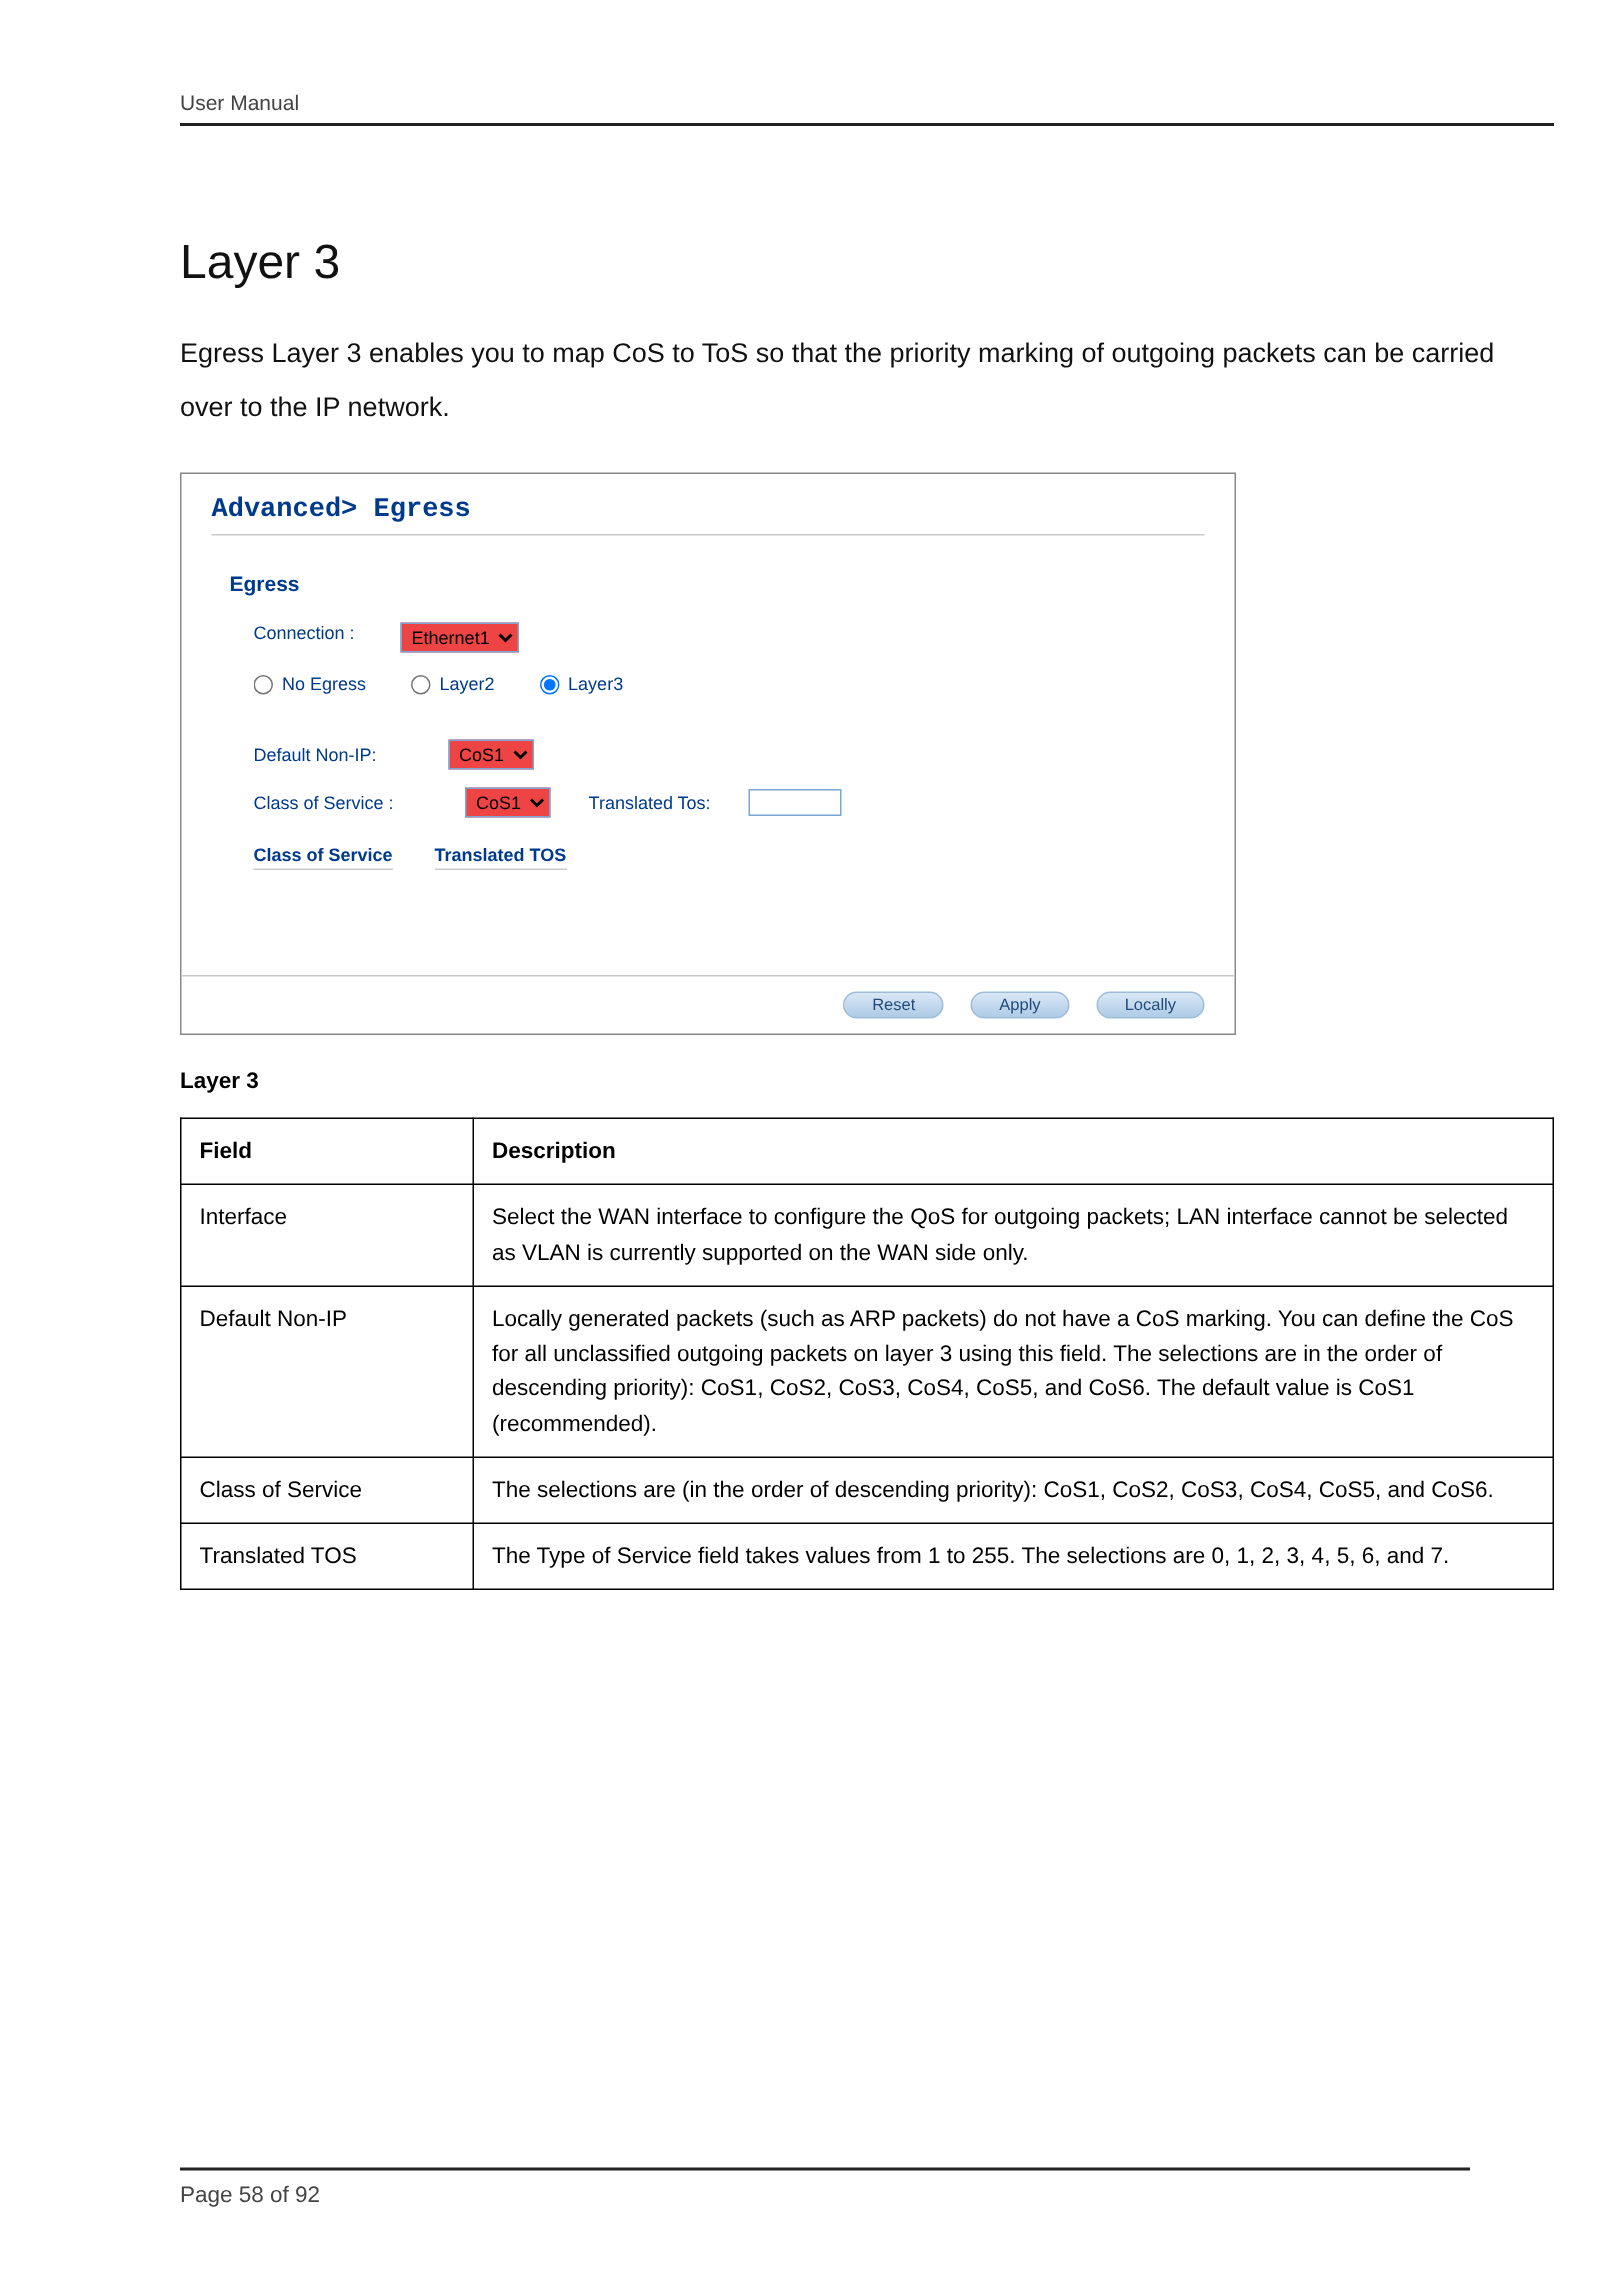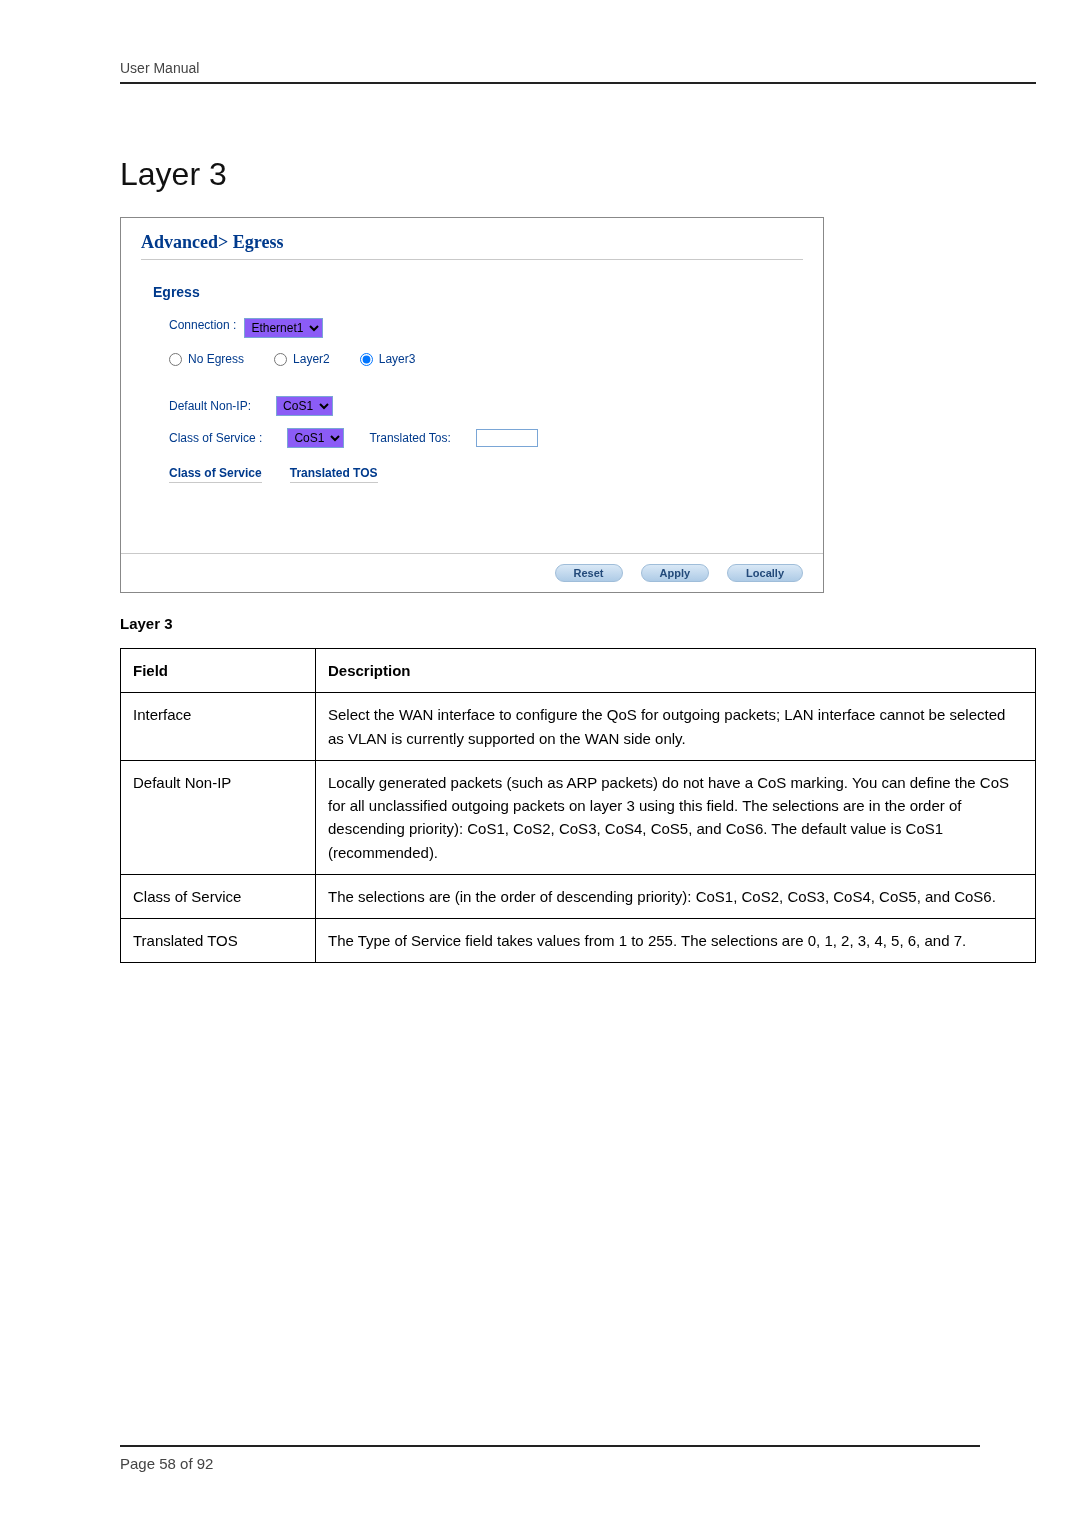--- a/index.html
+++ b/index.html
@@ -42,21 +42,21 @@
   .screenshot {
     width: 702px;
     border: 1px solid #888;
     background: #fff;
     margin-bottom: 22px;
   }
   .screenshot-inner {
     padding: 14px 20px 16px 20px;
   }
   .adv-title {
-    font-family: Liberation Serif, serif;
+    font-family: Liberation Mono, monospace;
     font-size: 18px;
     font-weight: bold;
     color: #003a8c;
     padding-bottom: 6px;
     border-bottom: 1px solid #c9c9c9;
     margin-bottom: 24px;
   }
   .egress-label {
     font-family: Liberation Sans, sans-serif;
     font-size: 14px;
@@ -83,22 +83,23 @@
     margin-left: 28px;
     margin-bottom: 30px;
     display: flex;
     align-items: center;
     gap: 30px;
   }
   .radio-item { display: flex; align-items: center; gap: 6px; }
   select {
     font-size: 12px;
     border: 1px solid #7aa6d6;
-    background: #8b5cf6;
+    background: #ef4444;
     padding: 1px 2px;
+    margin-left: 23px;
   }
   input[type="text"].tiny {
     width: 56px;
     font-size: 12px;
     border: 1px solid #7aa6d6;
     padding: 1px 2px;
   }
   input[type="radio"] {
     margin: 0;
   }
@@ -130,21 +131,21 @@
     border-top: 1px solid #c9c9c9;
     margin: 70px -20px -16px -20px;
     padding: 10px 20px;
     display: flex;
     justify-content: flex-end;
     gap: 18px;
   }
   .pill-btn {
     font-family: Verdana, Arial, sans-serif;
     font-size: 11px;
-    font-weight: bold;
+    font-weight: normal;
     color: #234a7a;
     background: linear-gradient(#d9e8f6, #aecbe6);
     border: 1px solid #9fbdd9;
     border-radius: 10px;
     padding: 2px 18px;
     cursor: pointer;
   }
 
   .caption {
     font-size: 15px;
@@ -189,20 +190,21 @@
 </style>
 </head>
 <body>
 
 <div class="page">
   <div class="header-label">User Manual</div>
   <hr class="header-rule">
 
   <h1 class="page-title">Layer 3</h1>
 
+  <p class="intro">Egress Layer 3 enables you to map CoS to ToS so that the priority marking of outgoing packets can be carried over to the IP network.</p>
 
   <div class="screenshot">
     <div class="screenshot-inner">
       <div class="adv-title">Advanced&gt; Egress</div>
       <div class="egress-label">Egress</div>
 
       <div class="row">
         <span class="label">Connection :</span>
         <select>
           <option>Ethernet1</option>

